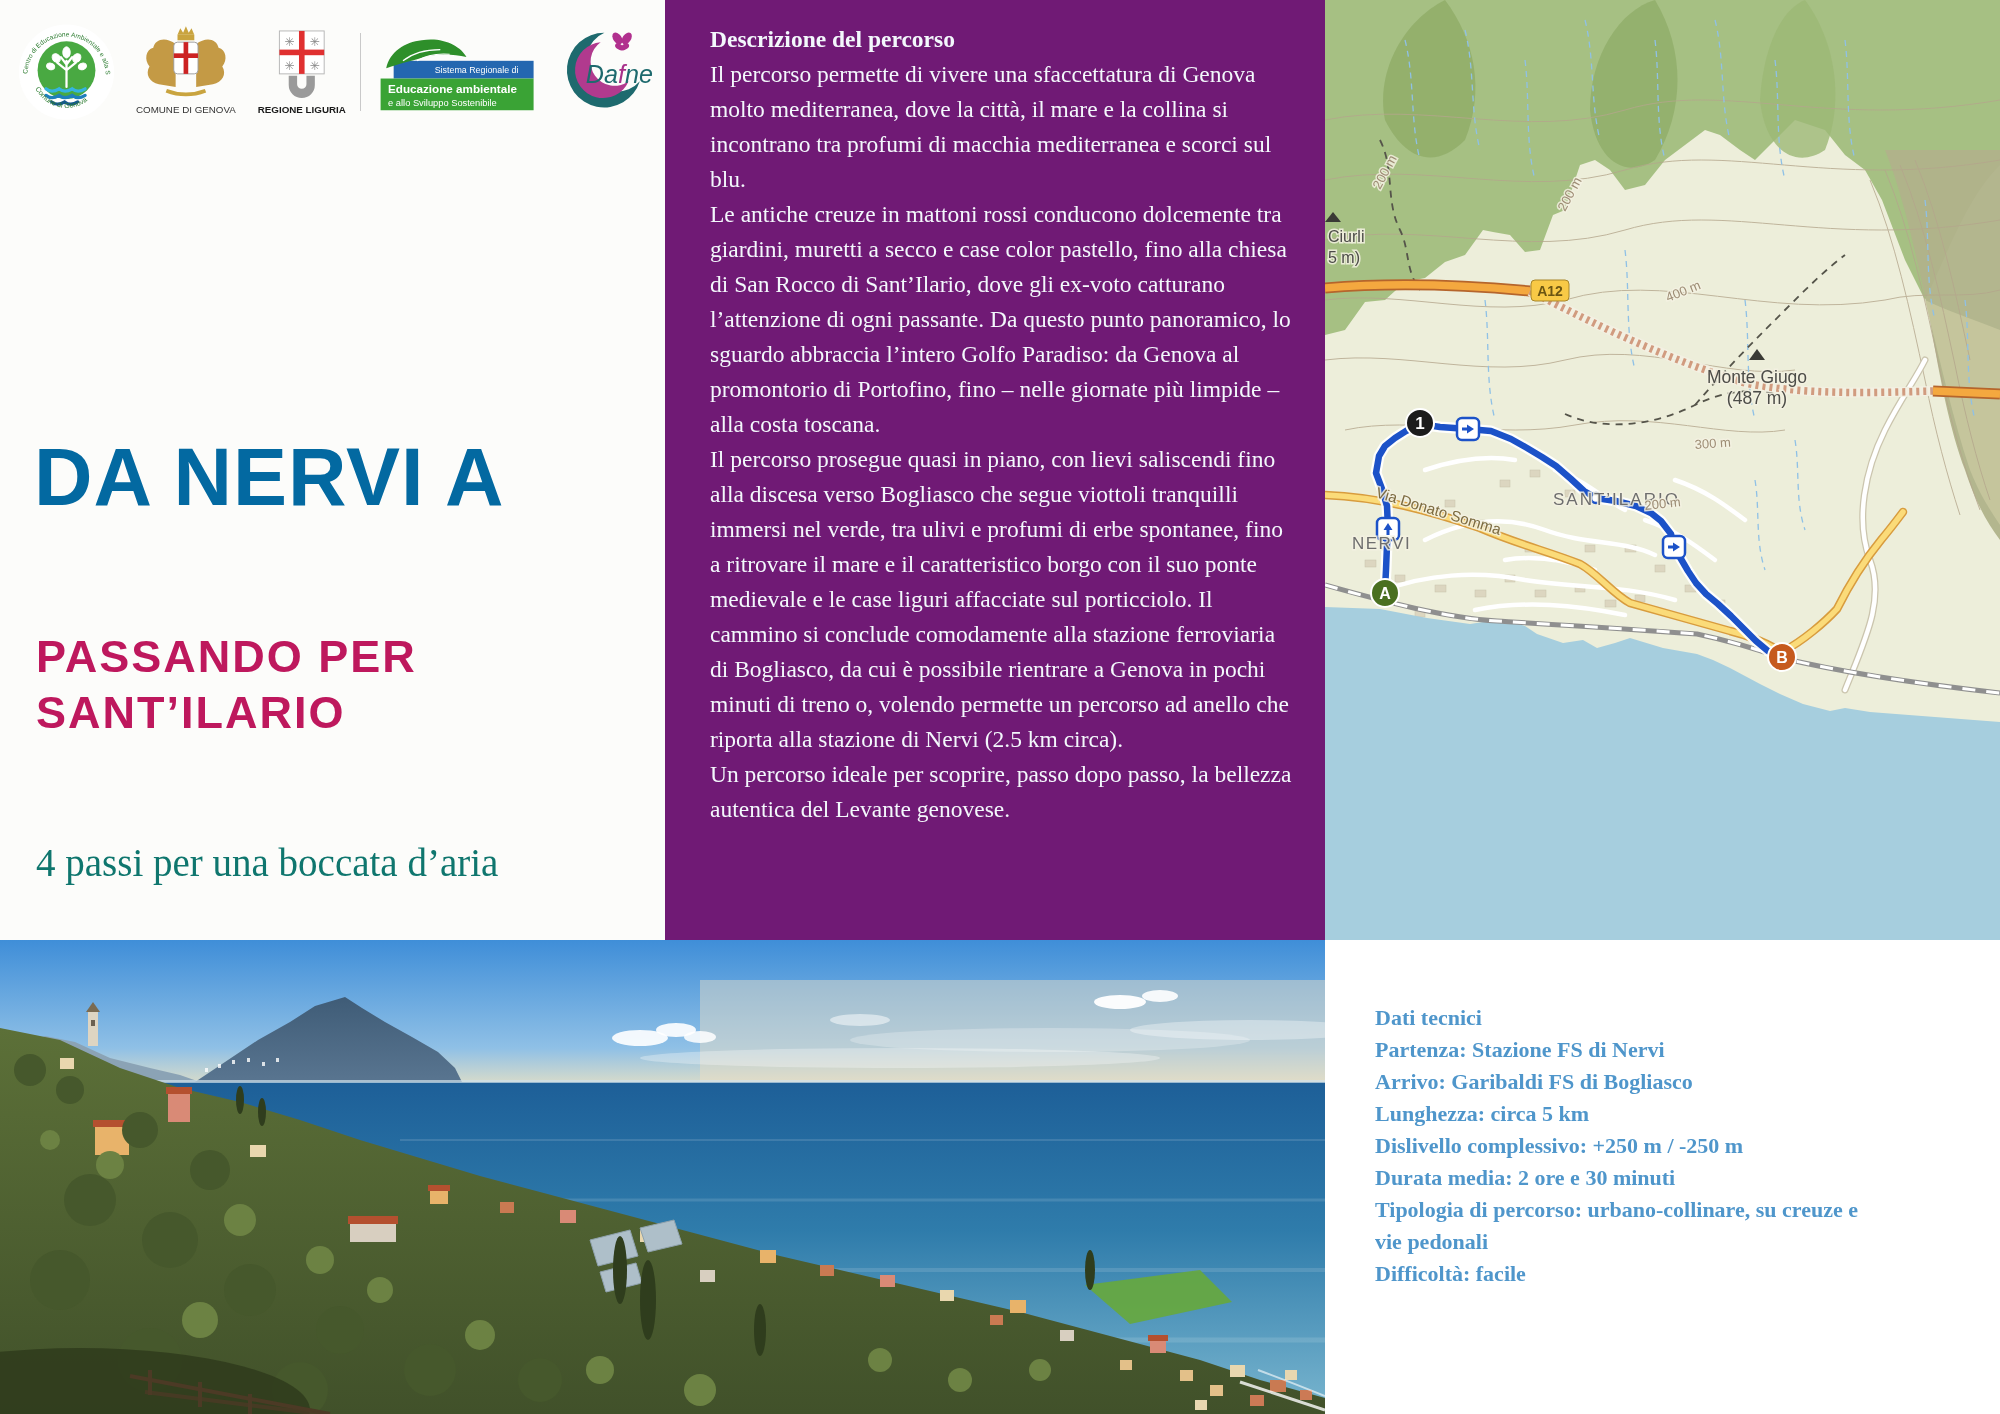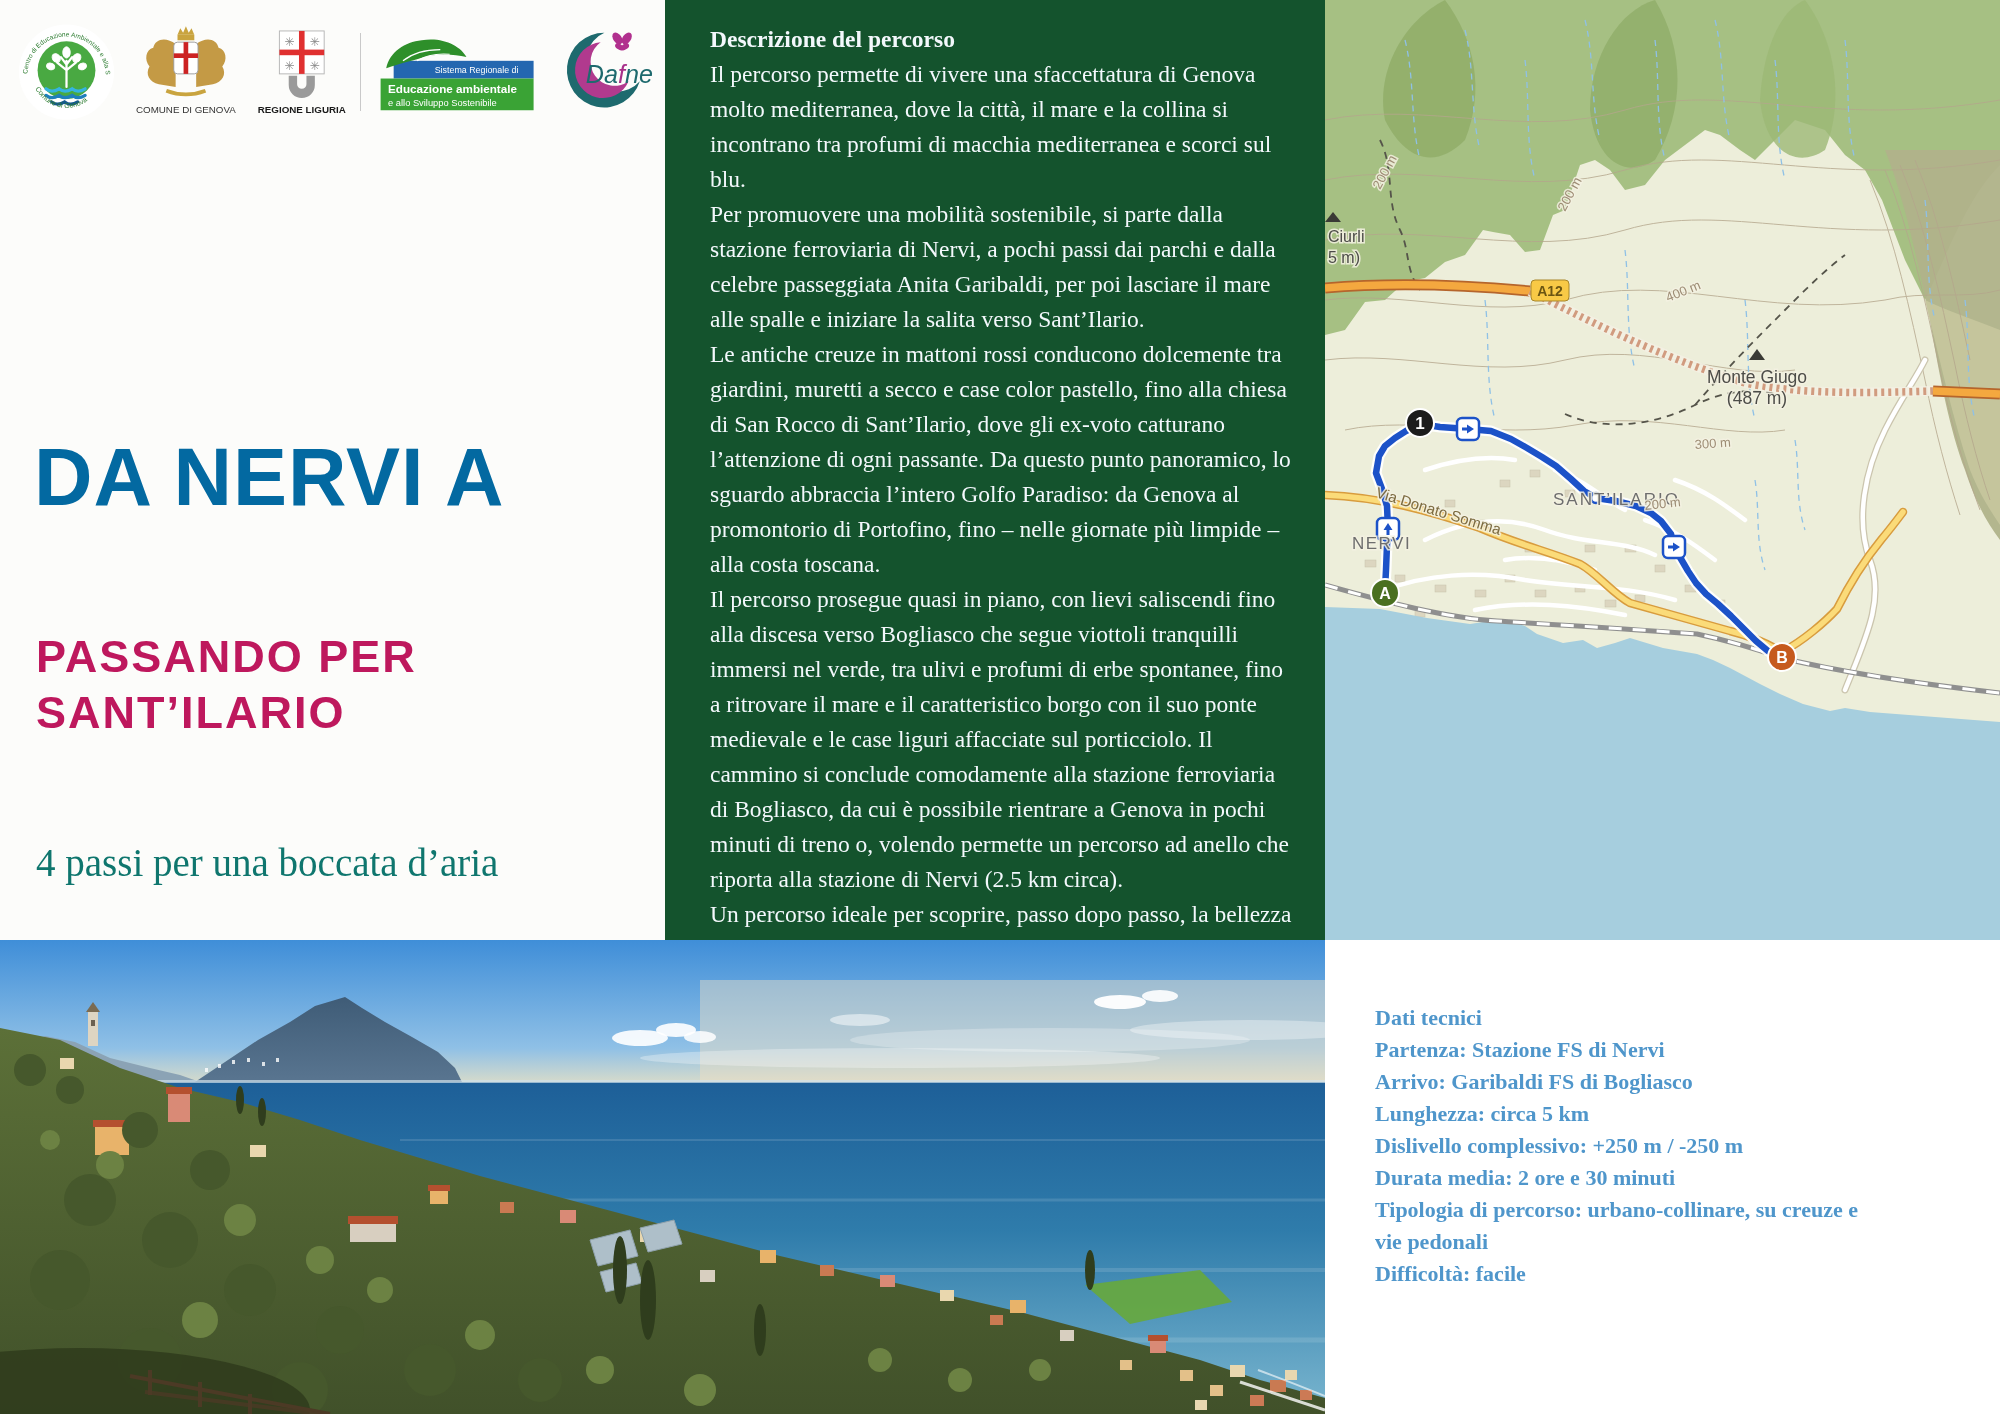--- a/index.html
+++ b/index.html
@@ -1,20 +1,20 @@
 <!DOCTYPE html>
 <html><head>
 <meta charset="utf-8">
 <style>
   html,body{margin:0;padding:0;background:#777;}
   #page{position:relative;width:2000px;height:1414px;background:#ffffff;overflow:hidden;
         font-family:"Liberation Sans",sans-serif;}
   
   .left-col{position:absolute;left:0;top:0;width:665px;height:940px;background:#fcfcfa;}
-  .blue-panel{position:absolute;left:665px;top:0;width:660px;height:1088px;background:#14532d;}
+  .blue-panel{position:absolute;left:665px;top:0;width:660px;height:1088px;background:#701a75;}
   .map-area{position:absolute;left:1325px;top:0;width:675px;height:940px;background:#edeeda;}
   .photo-area{position:absolute;left:0;top:940px;width:1325px;height:474px;}
   .tech-area{position:absolute;left:1325px;top:940px;width:675px;height:414px;background:#ffffff;}
   
   .logo-row{position:absolute;left:18px;top:16px;width:640px;height:112px;display:flex;align-items:center;gap:14px;}
   
   .t-big{position:absolute;left:34px;color:#0369a1;font-weight:700;font-size:81px;letter-spacing:1px;line-height:1;white-space:nowrap;}
   .t-small{position:absolute;left:36px;color:#be185d;font-weight:700;font-size:45px;letter-spacing:2px;line-height:1.2;white-space:nowrap;}
   .subtitle{position:absolute;left:36px;top:840px;color:#0f766e;font-family:"Liberation Serif",serif;font-size:39px;white-space:nowrap;}
   
@@ -130,21 +130,20 @@
     <div class="t-big" style="top:437px;">DA NERVI A</div>
     <div class="t-small" style="top:630px;">PASSANDO PER</div>
     <div class="t-small" style="top:686px;">SANT’ILARIO</div>
     <div class="subtitle">4 passi per una boccata d’aria</div>
   </div>
 
   <div class="blue-panel">
     <div class="desc">
       <p class="head">Descrizione del percorso</p>
       <p>Il percorso permette di vivere una sfaccettatura di Genova molto mediterranea, dove la città, il mare e la collina si incontrano tra profumi di macchia mediterranea e scorci sul blu.</p>
-      <p>Per promuovere una mobilità sostenibile, si parte dalla stazione ferroviaria di Nervi, a pochi passi dai parchi e dalla celebre passeggiata Anita Garibaldi, per poi lasciare il mare alle spalle e iniziare la salita verso Sant’Ilario.</p>
       <p>Le antiche creuze in mattoni rossi conducono dolcemente tra giardini, muretti a secco e case color pastello, fino alla chiesa di San Rocco di Sant’Ilario, dove gli ex-voto catturano l’attenzione di ogni passante. Da questo punto panoramico, lo sguardo abbraccia l’intero Golfo Paradiso: da Genova al promontorio di Portofino, fino – nelle giornate più limpide – alla costa toscana.</p>
       <p>Il percorso prosegue quasi in piano, con lievi saliscendi fino alla discesa verso Bogliasco che segue viottoli tranquilli immersi nel verde, tra ulivi e profumi di erbe spontanee, fino a ritrovare il mare e il caratteristico borgo con il suo ponte medievale e le case liguri affacciate sul porticciolo. Il cammino si conclude comodamente alla stazione ferroviaria di Bogliasco, da cui è possibile rientrare a Genova in pochi minuti di treno o, volendo permette un percorso ad anello che riporta alla stazione di Nervi (2.5 km circa).</p>
       <p>Un percorso ideale per scoprire, passo dopo passo, la bellezza autentica del Levante genovese.</p>
     </div>
   </div>
 
   <div class="map-area">
     <svg width="675" height="940" viewBox="0 0 675 940">
       <rect width="675" height="940" fill="#edeeda"></rect>
 

